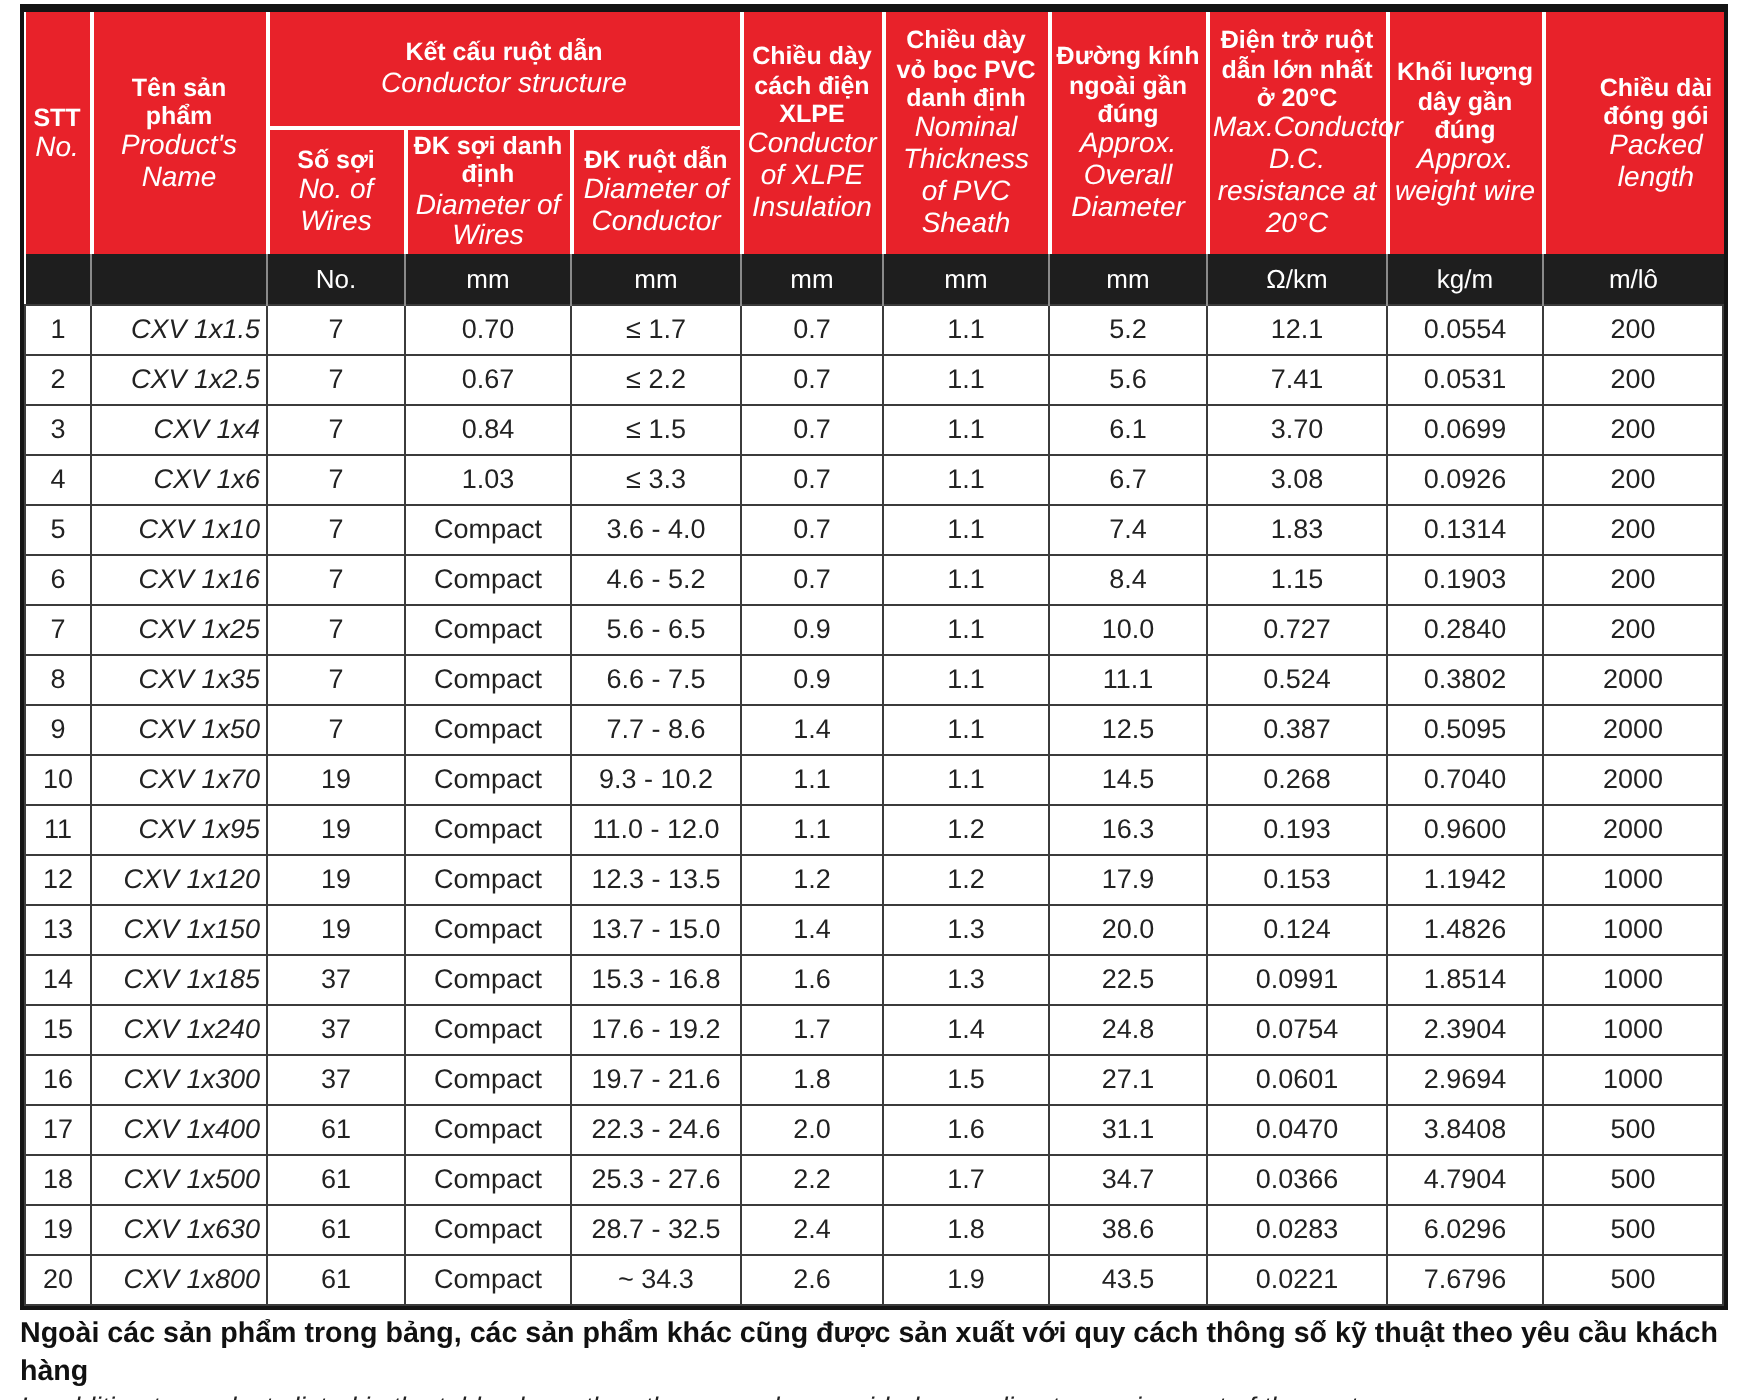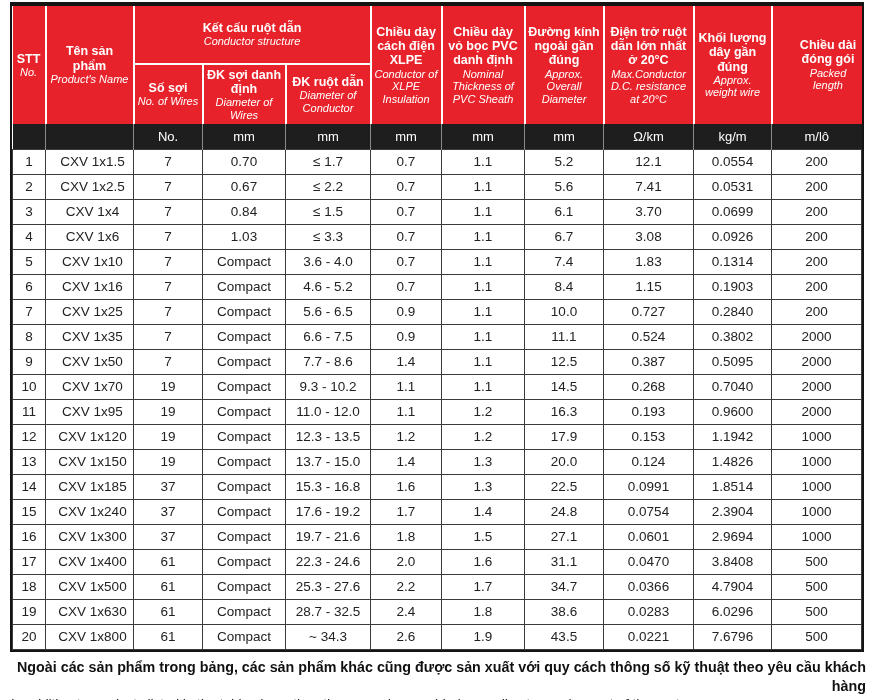--- a/index.html
+++ b/index.html
@@ -20,44 +20,44 @@
     background:var(--red,#e8222a); color:#fff; vertical-align:middle;
     padding:1px 2px; font-weight:normal;
     border:2px solid #ffffff; border-top:none; border-bottom:none;
   }
   thead tr.h1 th:first-child { border-left:none;margin-left:48px; }
   thead tr.h1 th:last-child  { border-right:none;padding-left:24px; }
   thead tr.h2 th { border-top:2px solid #ffffff; }
   thead tr.h1 { height:58px; }
   thead tr.h2 { height:60px; }
   .vn { font-weight:bold; font-size:12.5px; line-height:1.14; }
-  .en { font-style:italic; font-size:11px; line-height:1.14; }
+  .en { font-style:italic; font-size:14px; line-height:1.14; }
 
   
   tr.units { height:25px; }
   tr.units td {
     background:var(--band,#1e1e1e); color:#fff; text-align:center;
     font-size:13px; border-left:1px solid #8a8a8a; border-right:1px solid #8a8a8a;
     border-top:none; border-bottom:none;
   }
   tr.units td:first-child { border-left:none; }
   tr.units td:last-child  { border-right:none; }
 
   
   tbody td {
     border:1px solid #3b3b3b; background:#fff; color:#222;
     height:24px; text-align:center; font-size:13.5px; padding:0 3px;
     white-space:nowrap; overflow:hidden;
   }
-  tbody td.name-cell { text-align:center; padding-left:9px; }
+  tbody td.name-cell { text-align:right; padding-left:9px;font-style:italic; }
   tbody tr { height:25px; }
 
   
   .footer-note { position:absolute; left:10px; top:658px; width:856px; }
-  .footer-vn { font-weight:bold; font-size:14.3px; color:#111; line-height:1.3;text-align:right; }
+  .footer-vn { font-weight:bold; font-size:14.3px; color:#111; line-height:1.3; }
   .footer-en { font-style:italic; font-size:13.5px; color:#222; line-height:1.3; }
 </style>
 </head>
 <body>
 
 <div class="table-wrap">
   <table>
     <colgroup>
       <col style="width:33px">
         <col style="width:88px">

